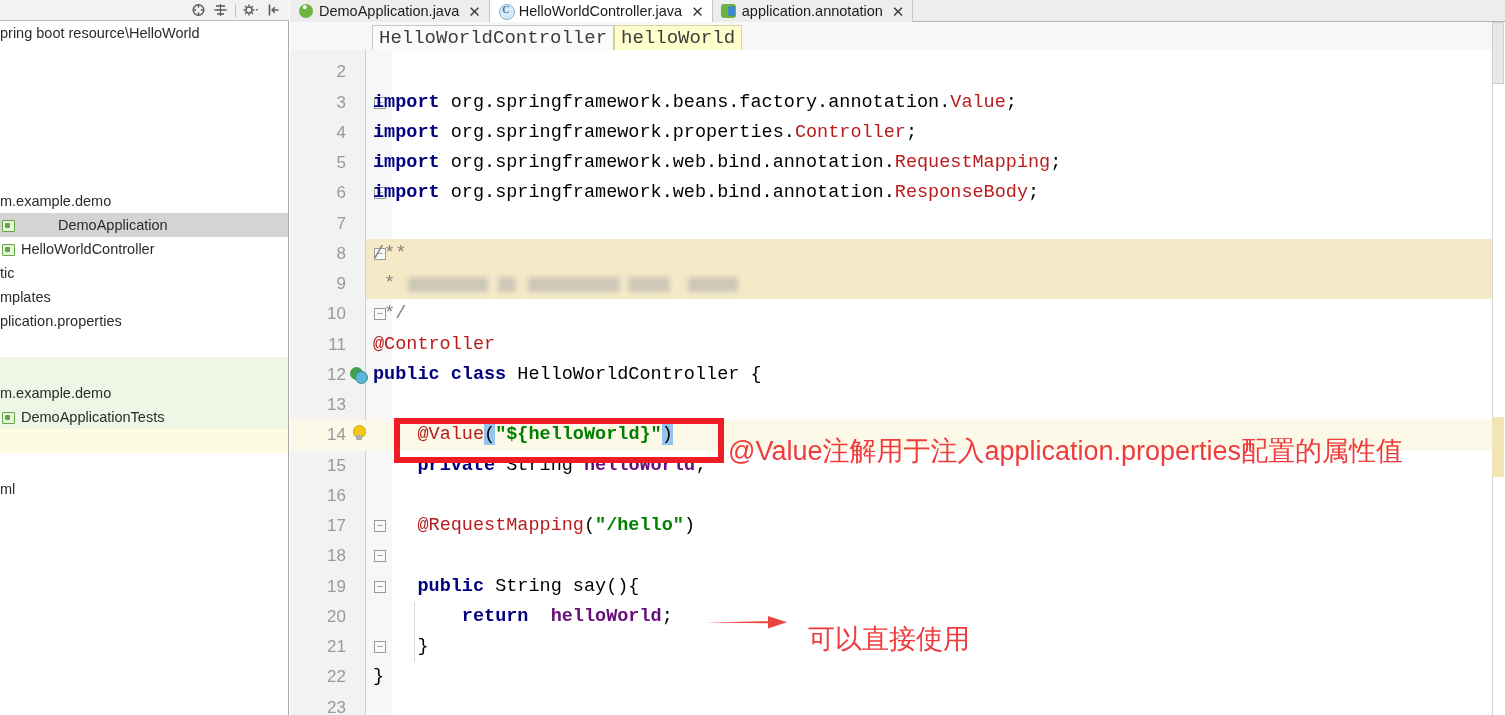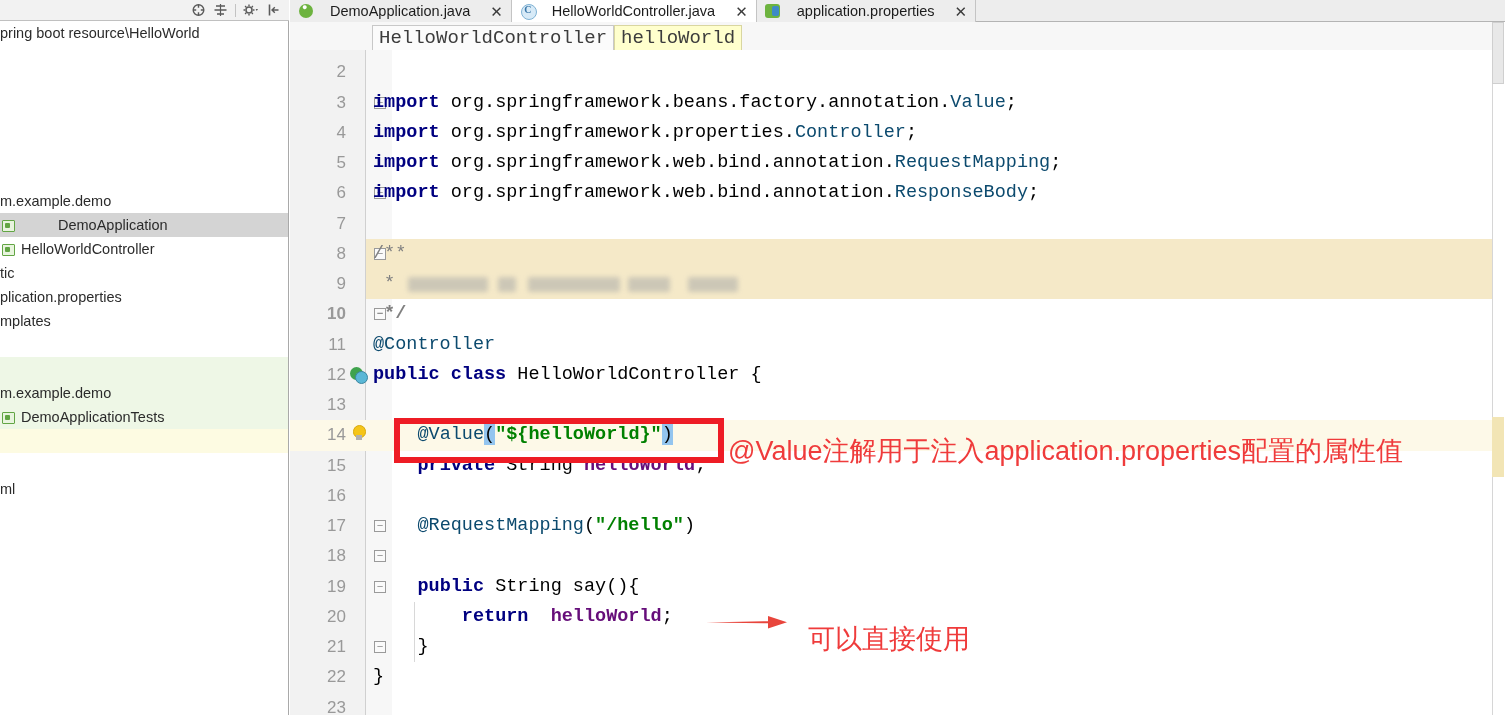--- a/index.html
+++ b/index.html
@@ -61,21 +61,21 @@
     background: #ffffff;
   }
 
   
   #tab-bar {
     position: absolute; left: 0; top: 0; width: 1215px; height: 22px;
     background: #ededed; border-bottom: 1px solid #b4b4b4;
     display: flex; align-items: stretch; font-size: 14.5px;
   }
   .tab {
-    display: flex; align-items: center; gap: 16px;
+    display: flex; align-items: center; gap: 5px;
     padding: 0 8px 0 8px; height: 22px;
     border-right: 1px solid #c4c4c4;
     color: #1c1c1c; cursor: pointer; white-space: nowrap;
     background: #ededed;
   }
   .tab.active { background: #ffffff; }
   .tab .tab-close {
     color: #3a3a3a; font-size: 15px; line-height: 1;
     margin-left: 4px; cursor: pointer;
   }
@@ -145,21 +145,21 @@
   }
   .line .code { position: absolute; left: 83px; }
   .line.caret { background: #fdf9e8; }
   .line.comment-bg .code-bg-strip {
     position: absolute; left: 76px; top: 0; width: 1429px; height: 30.25px;
     background: #f5e9c8;
   }
 
   
   .kw   { color: #000080; font-weight: bold; }
-  .ann  { color: #0c4a6e; }
+  .ann  { color: #b91c1c; }
   .str  { color: #008000; font-weight: bold; }
   .fld  { color: #660e7a; font-weight: bold; }
   .cmt  { color: #808080; }
   .plain{ color: #000000; }
   .brace-hl { background: #93c5ef; }
 
   
   .fold {
     position: absolute; left: 84px; width: 12px; height: 12px;
     color: #8c8c8c; font-size: 11px; line-height: 11px; text-align: center;
@@ -300,24 +300,24 @@
           <span class="lbl">DemoApplication</span>
         </div>
         <div class="tree-row">
           <span class="node-icon java-icon"></span>
           <span class="lbl">HelloWorldController</span>
         </div>
         <div class="tree-row">
           <span class="lbl">tic</span>
         </div>
         <div class="tree-row">
+          <span class="lbl">mplates</span>
+        </div>
+        <div class="tree-row">
           <span class="lbl">plication.properties</span>
-        </div>
-        <div class="tree-row">
-          <span class="lbl">mplates</span>
         </div>
         <div class="tree-row">
           <span class="lbl"></span>
         </div>
         <div class="tree-row green">
           <span class="lbl"></span>
         </div>
         <div class="tree-row green">
           <span class="lbl">m.example.demo</span>
         </div>
@@ -345,21 +345,21 @@
           <span>DemoApplication.java</span>
           <span class="tab-close">✕</span>
         </div>
         <div class="tab active">
           <span class="tico tico-class"></span>
           <span>HelloWorldController.java</span>
           <span class="tab-close">✕</span>
         </div>
         <div class="tab">
           <span class="tico tico-props"></span>
-          <span>application.properties</span>
+          <span>application.annotation</span>
           <span class="tab-close">✕</span>
         </div>
       </div>
 
     <div id="breadcrumb-bar">
         <span class="crumb">HelloWorldController</span>
         <span class="crumb hl">helloWorld</span>
       </div>
 
     <div id="code-surface">
@@ -368,21 +368,21 @@
       <div id="lines-host">
           <div class="line" style="top: -23px;"><span class="code"><span class="kw">package </span><span class="plain">com.example.demo;</span></span></div>
           <div class="line" style="top: 7.25px;"><span class="lnum">2</span><span class="code"></span></div>
           <div class="line" style="top: 37.5px;"><span class="lnum">3</span><span class="fold fold-line" style="top: 9px;">−</span><span class="code"><span class="kw">import </span><span class="plain">org.springframework.beans.factory.annotation.</span><span class="ann">Value</span><span class="plain">;</span></span></div>
           <div class="line" style="top: 67.75px;"><span class="lnum">4</span><span class="code"><span class="kw">import </span><span class="plain">org.springframework.properties.</span><span class="ann">Controller</span><span class="plain">;</span></span></div>
           <div class="line" style="top: 98px;"><span class="lnum">5</span><span class="code"><span class="kw">import </span><span class="plain">org.springframework.web.bind.annotation.</span><span class="ann">RequestMapping</span><span class="plain">;</span></span></div>
           <div class="line" style="top: 128.25px;"><span class="lnum">6</span><span class="fold fold-line" style="top: 9px;">−</span><span class="code"><span class="kw">import </span><span class="plain">org.springframework.web.bind.annotation.</span><span class="ann">ResponseBody</span><span class="plain">;</span></span></div>
           <div class="line" style="top: 158.5px;"><span class="lnum">7</span><span class="code"></span></div>
           <div class="line comment-bg" style="top: 188.75px;"><div class="code-bg-strip"></div><span class="lnum">8</span><span class="fold fold-line" style="top: 9px;">−</span><span class="code"><span class="cmt">/**</span></span></div>
           <div class="line comment-bg" style="top: 219px;"><div class="code-bg-strip"></div><span class="lnum">9</span><span class="code"><span class="cmt"> * </span></span><span class="blur-text" style="left: 118px; width: 80px; top: 8px;"></span><span class="blur-text" style="left: 208px; width: 18px; top: 8px;"></span><span class="blur-text" style="left: 238px; width: 92px; top: 8px;"></span><span class="blur-text" style="left: 338px; width: 42px; top: 8px;"></span><span class="blur-text" style="left: 398px; width: 50px; top: 8px;"></span></div>
-          <div class="line" style="top: 249.25px; font-weight: bold;"><span class="lnum">10</span><span class="fold fold-line" style="top: 9px;">−</span><span class="code"><span class="cmt"> */</span></span></div>
+          <div class="line" style="top: 249.25px;"><span class="lnum">10</span><span class="fold fold-line" style="top: 9px;">−</span><span class="code"><span class="cmt"> */</span></span></div>
           <div class="line" style="top: 279.5px;"><span class="lnum">11</span><span class="code"><span class="ann">@Controller</span></span></div>
           <div class="line" style="top: 309.75px;"><span class="lnum">12</span><span class="spring-bean-icon" style="top: 6px;"></span><span class="code"><span class="kw">public class </span><span class="plain">HelloWorldController {</span></span></div>
           <div class="line" style="top: 340px;"><span class="lnum">13</span><span class="code"></span></div>
           <div class="line caret" style="top: 370.25px;"><span class="lnum">14</span><span class="bulb-icon" style="top: 5px;"></span><span class="code"><span class="plain">    </span><span class="ann">@Value</span><span class="plain brace-hl">(</span><span class="str">"${helloWorld}"</span><span class="plain brace-hl">)</span></span></div>
           <div class="line" style="top: 400.5px;"><span class="lnum">15</span><span class="code"><span class="plain">    </span><span class="kw">private </span><span class="plain">String </span><span class="fld">helloWorld</span><span class="plain">;</span></span></div>
           <div class="line" style="top: 430.75px;"><span class="lnum">16</span><span class="code"></span></div>
           <div class="line" style="top: 461px; text-decoration: underline;"><span class="lnum">17</span><span class="fold fold-line" style="top: 9px;">−</span><span class="code"><span class="plain">    </span><span class="ann">@RequestMapping</span><span class="plain">(</span><span class="str">"/hello"</span><span class="plain">)</span></span></div>
           <div class="line" style="top: 491.25px; padding-left: 20px;"><span class="lnum">18</span><span class="fold fold-line" style="top: 9px;">−</span></div>
           <div class="line" style="top: 521.5px;"><span class="lnum">19</span><span class="fold fold-line" style="top: 9px;">−</span><span class="code"><span class="plain">    </span><span class="kw">public </span><span class="plain">String say(){</span></span></div>
           <div class="line" style="top: 551.75px;"><span class="lnum">20</span><span class="code"><span class="plain">        </span><span class="kw">return </span><span class="plain"> </span><span class="fld">helloWorld</span><span class="plain">;</span></span></div>

